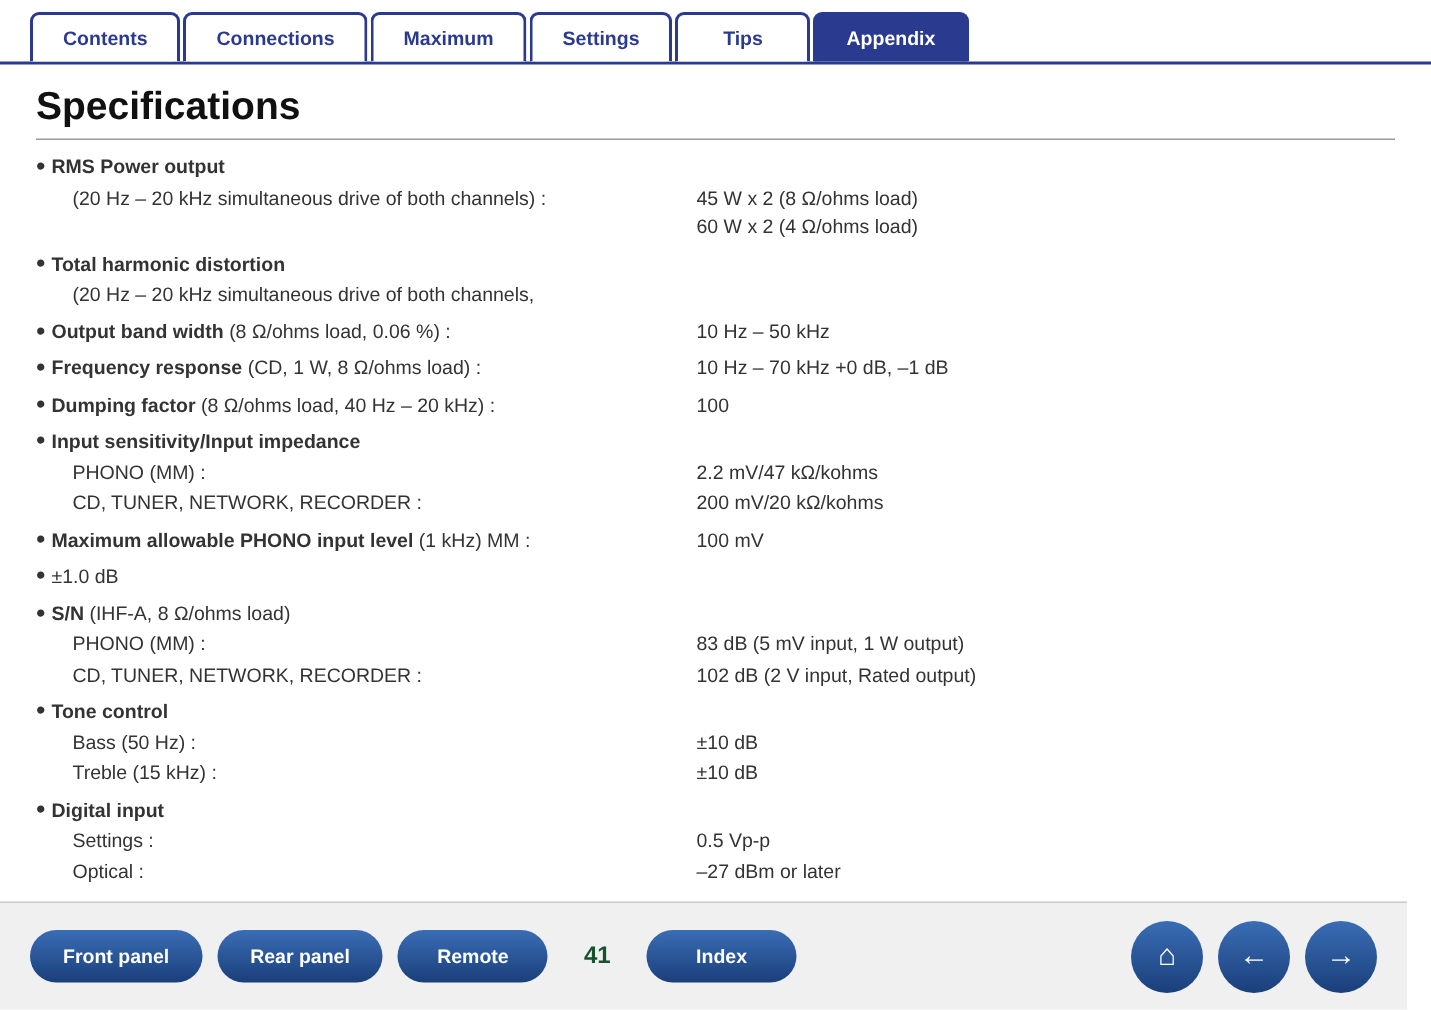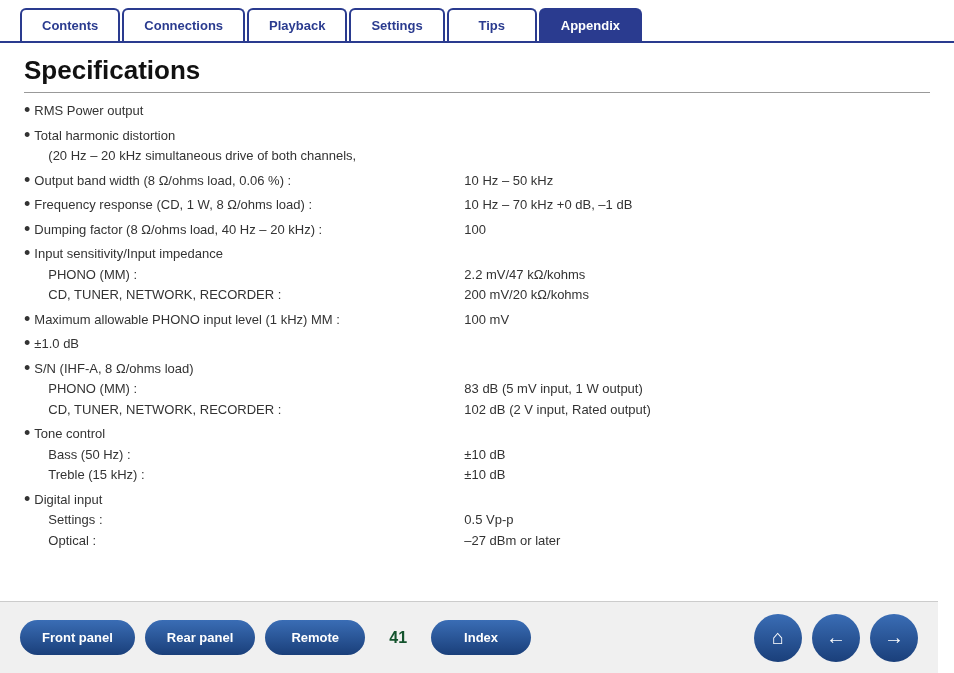--- a/index.html
+++ b/index.html
@@ -69,21 +69,21 @@
       font-size: 13px;
       line-height: 1.5;
     }
     .spec-value-col {
       flex: 1;
       font-size: 13px;
       line-height: 1.5;
     }
 
     .spec-label-col b {
-      font-weight: normal;
+      font-weight: bold;
     }
 
     .spec-indent {
       padding-left: 14px;
     }
     .bullet-row {
       display: flex;
       align-items: flex-start;
       margin-top: 4px;
     }
@@ -148,37 +148,41 @@
       align-items: center;
       justify-content: center;
     }
   </style>
 </head>
 <body>
 
 <div class="nav-tabs">
   <div class="nav-tab">Contents</div>
   <div class="nav-tab">Connections</div>
-  <div class="nav-tab">Playback</div>
+  <div class="nav-tab">Maximum</div>
   <div class="nav-tab">Settings</div>
   <div class="nav-tab">Tips</div>
   <div class="nav-tab active">Appendix</div>
 </div>
 
 <div class="content">
   <h1 class="page-title">Specifications</h1>
 
   <div class="spec-section">
 
     <div class="bullet-row">
       <span class="bullet">•</span>
       <div style="flex:1">
         <div class="spec-row">
           <div class="spec-label-col"><b>RMS Power output</b></div>
           <div class="spec-value-col"></div>
+        </div>
+        <div class="spec-row">
+          <div class="spec-label-col spec-indent">(20 Hz – 20 kHz simultaneous drive of both channels) :</div>
+          <div class="spec-value-col">45 W x 2 (8 Ω/ohms load)<br>60 W x 2 (4 Ω/ohms load)</div>
         </div>
       </div>
     </div>
 
     <div class="bullet-row">
       <span class="bullet">•</span>
       <div style="flex:1">
         <div class="spec-row">
           <div class="spec-label-col"><b>Total harmonic distortion</b></div>
           <div class="spec-value-col"></div>

